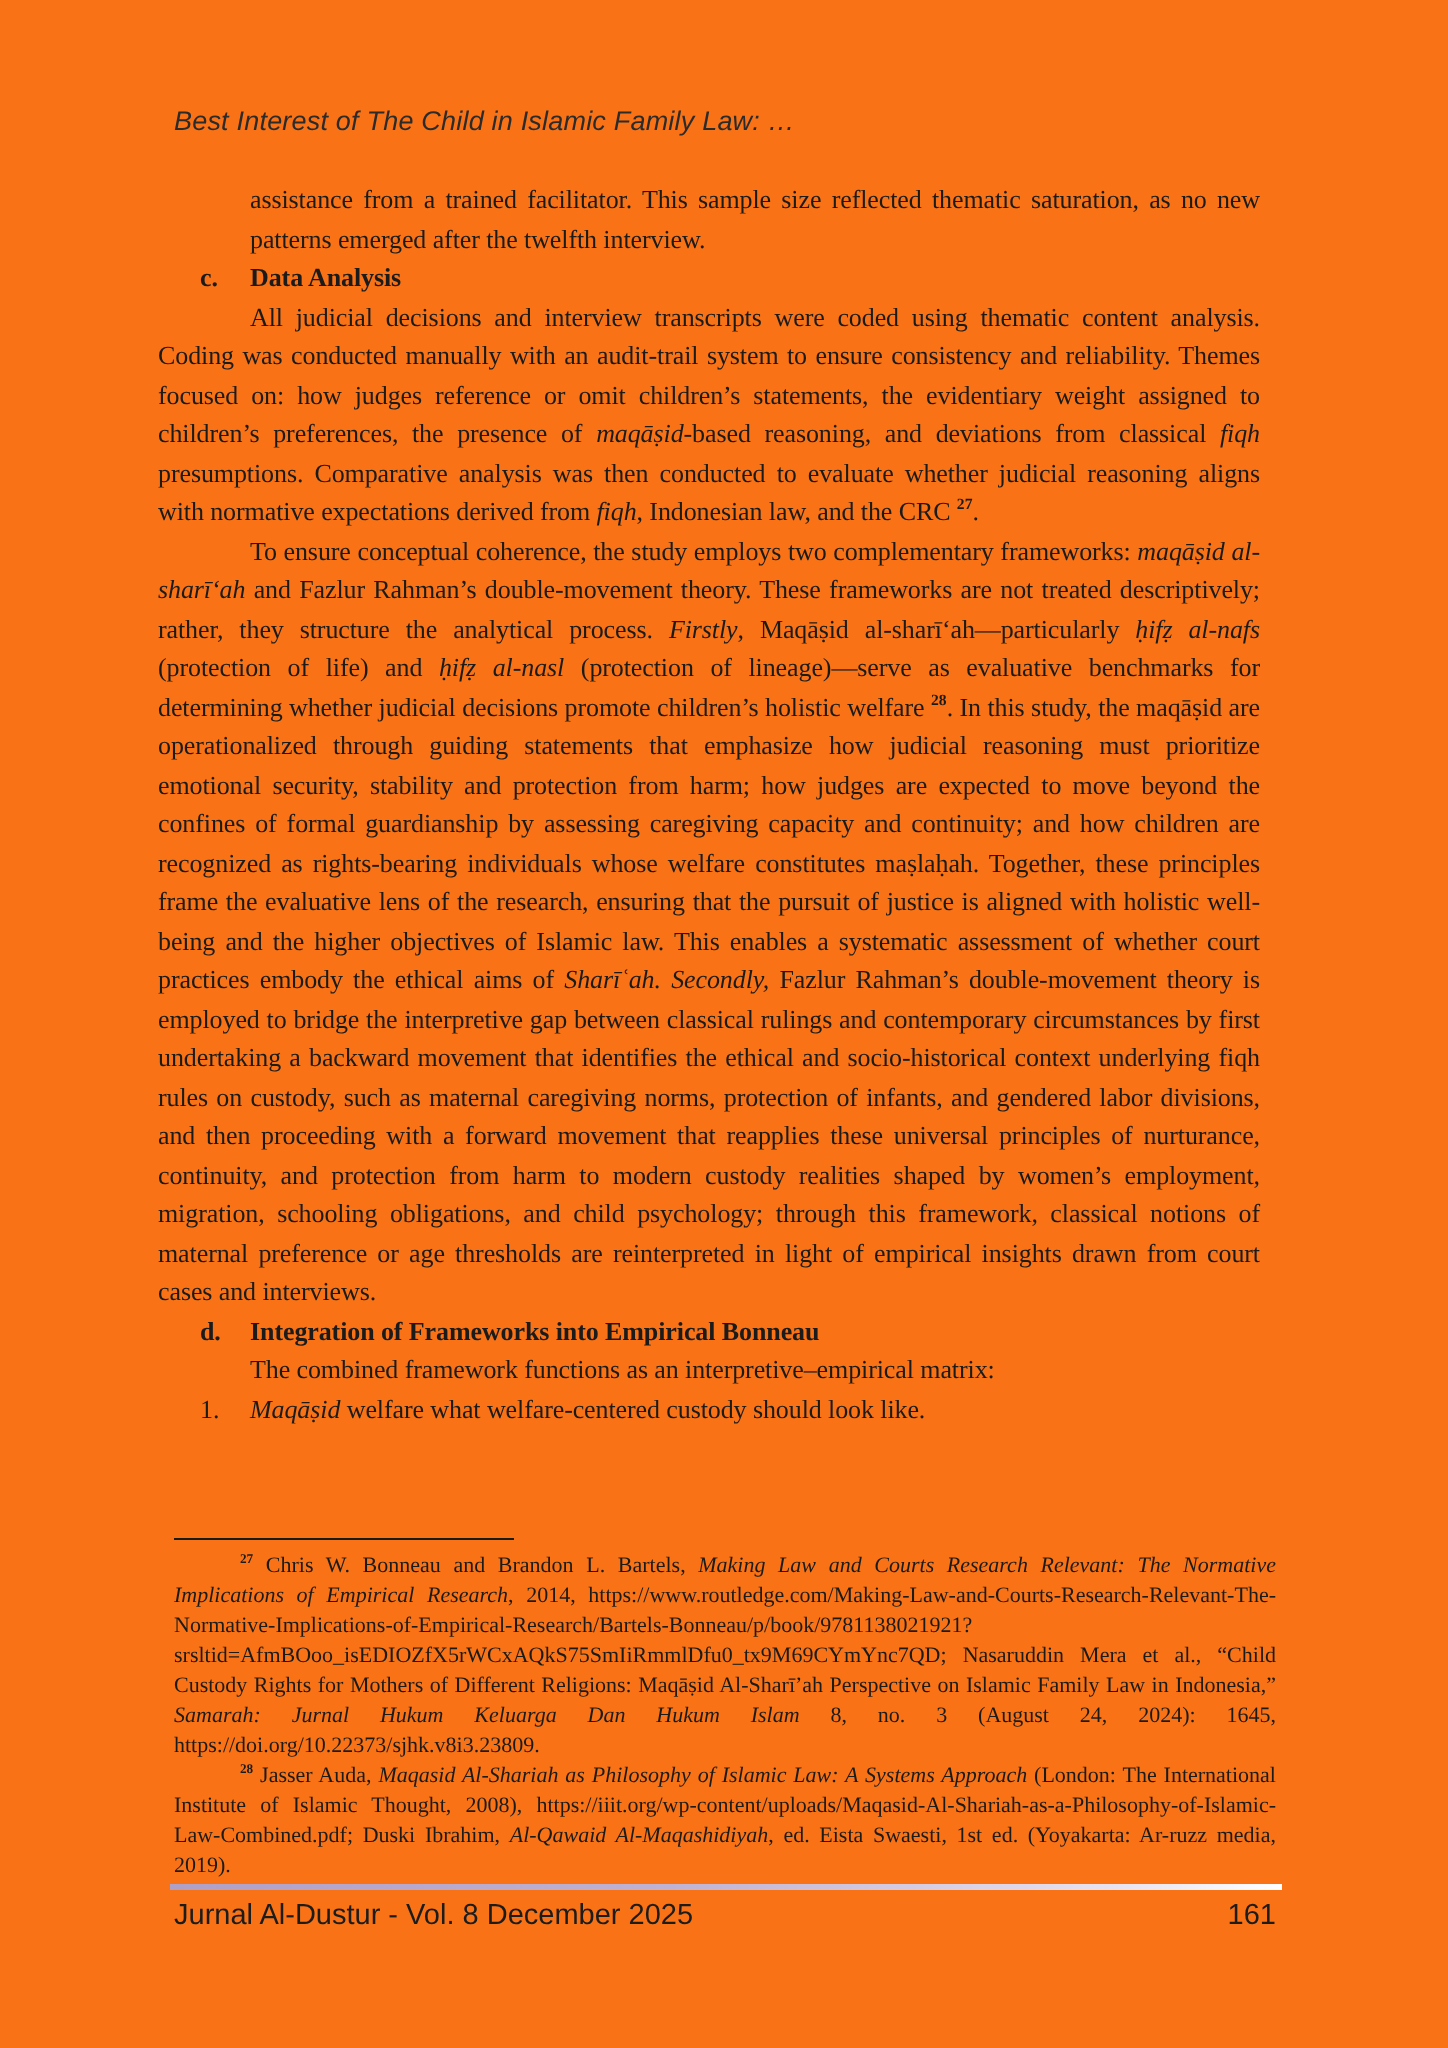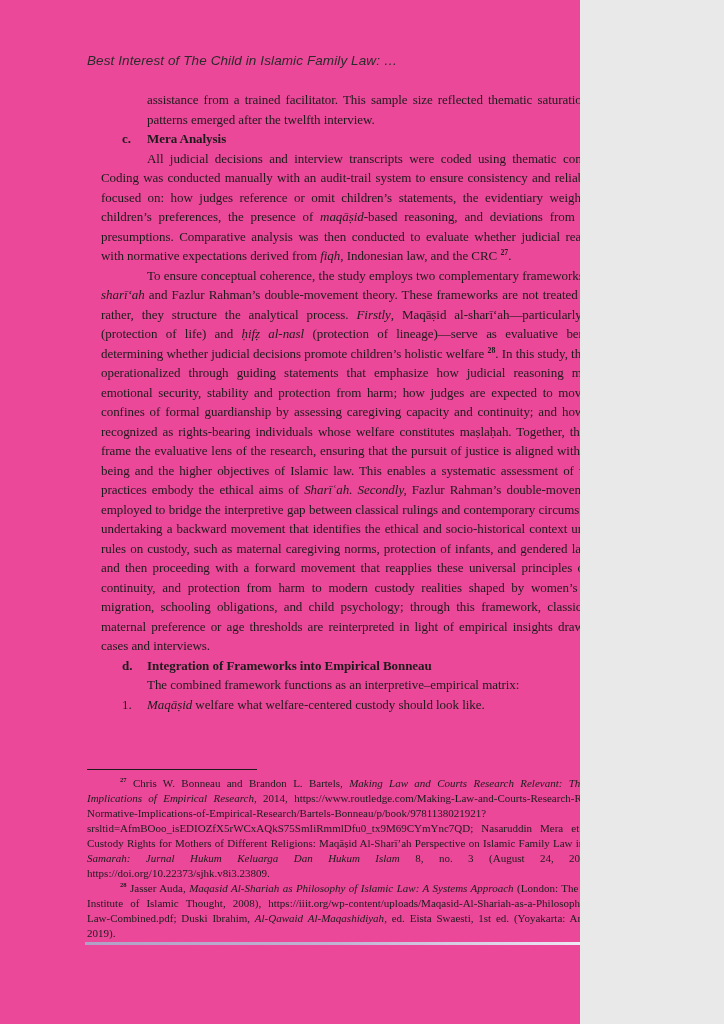--- a/index.html
+++ b/index.html
@@ -1,38 +1,38 @@
 <!DOCTYPE html>
 <html><head>
 <meta charset="utf-8">
 <style>
   html, body { margin: 0; padding: 0; }
   body { width: 724px; height: 1024px; background: #e9e9e9; }
   .page {
     position: relative;
-    width: 580px;
+    width: 724px;
     height: 1024px;
-    background: #ec4899;
+    background: #f97316;
     overflow: hidden;
     color: #1f1f1f;
   }
   .running-head {
     position: absolute;
     left: 87px;
     top: 53px;
     width: 551px;
     font-family: "Liberation Sans", sans-serif;
     font-style: italic;
     font-size: 13.5px;
     color: #2b2b2b;
     letter-spacing: 0.1px;
   }
   .content {
     position: absolute;
-    left: 101px;
+    left: 79px;
     top: 90px;
     width: 551px;
     font-family: "Liberation Serif", "DejaVu Serif", serif;
     font-size: 13px;
     line-height: 19.5px;
     letter-spacing: -0.05px;
     text-align: justify;
     color: #1b1b1b;
   }
   .content p { margin: 0; }
@@ -107,21 +107,21 @@
 <div class="page">
 
   <div class="running-head">Best Interest of The Child in Islamic Family Law: …</div>
 
   <div class="content">
 
     <p class="hang">assistance from a trained facilitator. This sample size reflected thematic saturation, as no new patterns emerged after the twelfth interview.</p>
 
     <div class="sec">
       <span class="marker">c.</span>
-      <span>Mera Analysis</span>
+      <span>Data Analysis</span>
     </div>
 
     <p class="indent"><span>All judicial decisions and interview transcripts were coded using thematic content analysis. Coding was conducted manually with an audit-trail system to ensure consistency and reliability. Themes focused on: how judges reference or omit children’s statements, the evidentiary weight assigned to children’s preferences, the presence of </span><span style="font-style: italic;">maqāṣid</span><span>-based reasoning, and deviations from classical </span><span style="font-style: italic;">fiqh</span><span> presumptions. Comparative analysis was then conducted to evaluate whether judicial reasoning aligns with normative expectations derived from </span><span style="font-style: italic;">fiqh</span><span>, Indonesian law, and the CRC </span><sup>27</sup><span>.</span></p>
 
     <p class="indent"><span>To ensure conceptual coherence, the study employs two complementary frameworks: </span><span style="font-style: italic;">maqāṣid al-sharī‘ah</span><span> and Fazlur Rahman’s double-movement theory. These frameworks are not treated descriptively; rather, they structure the analytical process. </span><span style="font-style: italic;">Firstly</span><span>, Maqāṣid al-sharī‘ah—particularly </span><span style="font-style: italic;">ḥifẓ al-nafs</span><span> (protection of life) and </span><span style="font-style: italic;">ḥifẓ al-nasl</span><span> (protection of lineage)—serve as evaluative benchmarks for determining whether judicial decisions promote children’s holistic welfare </span><sup>28</sup><span>. In this study, the maqāṣid are operationalized through guiding statements that emphasize how judicial reasoning must prioritize emotional security, stability and protection from harm; how judges are expected to move beyond the confines of formal guardianship by assessing caregiving capacity and continuity; and how children are recognized as rights-bearing individuals whose welfare constitutes maṣlaḥah. Together, these principles frame the evaluative lens of the research, ensuring that the pursuit of justice is aligned with holistic well-being and the higher objectives of Islamic law. This enables a systematic assessment of whether court practices embody the ethical aims of </span><span style="font-style: italic;">Sharīʿah. Secondly,</span><span> Fazlur Rahman’s double-movement theory is employed to bridge the interpretive gap between classical rulings and contemporary circumstances by first undertaking a backward movement that identifies the ethical and socio-historical context underlying fiqh rules on custody, such as maternal caregiving norms, protection of infants, and gendered labor divisions, and then proceeding with a forward movement that reapplies these universal principles of nurturance, continuity, and protection from harm to modern custody realities shaped by women’s employment, migration, schooling obligations, and child psychology; through this framework, classical notions of maternal preference or age thresholds are reinterpreted in light of empirical insights drawn from court cases and interviews.</span></p>
 
     <div class="sec">
       <span class="marker">d.</span>
       <span>Integration of Frameworks into Empirical Bonneau</span>
     </div>
@@ -136,14 +136,18 @@
   </div>
 
   <div class="footnotes">
     <div class="fn-rule"></div>
     <p class="footnote"><sup>27</sup><span> Chris W. Bonneau and Brandon L. Bartels, </span><span style="font-style: italic;">Making Law and Courts Research Relevant: The Normative Implications of Empirical Research</span><span>, 2014, https://www.routledge.com/Making-Law-and-Courts-Research-Relevant-The-Normative-Implications-of-Empirical-Research/Bartels-Bonneau/p/book/9781138021921?srsltid=AfmBOoo_isEDIOZfX5rWCxAQkS75SmIiRmmlDfu0_tx9M69CYmYnc7QD; Nasaruddin Mera et al., “Child Custody Rights for Mothers of Different Religions: Maqāṣid Al-Sharī’ah Perspective on Islamic Family Law in Indonesia,” </span><span style="font-style: italic;">Samarah: Jurnal Hukum Keluarga Dan Hukum Islam</span><span> 8, no. 3 (August 24, 2024): 1645, https://doi.org/10.22373/sjhk.v8i3.23809.</span></p>
     <p class="footnote"><sup>28</sup><span> Jasser Auda, </span><span style="font-style: italic;">Maqasid Al-Shariah as Philosophy of Islamic Law: A Systems Approach</span><span> (London: The International Institute of Islamic Thought, 2008), https://iiit.org/wp-content/uploads/Maqasid-Al-Shariah-as-a-Philosophy-of-Islamic-Law-Combined.pdf; Duski Ibrahim, </span><span style="font-style: italic;">Al-Qawaid Al-Maqashidiyah</span><span>, ed. Eista Swaesti, 1st ed. (Yoyakarta: Ar-ruzz media, 2019).</span></p>
   </div>
 
   <div class="footer-rule"></div>
 
+  <div class="footer">
+    <span>Jurnal Al-Dustur - Vol. 8 December 2025</span>
+    <span>161</span>
+  </div>
 
 </div>
 
 </body></html>

